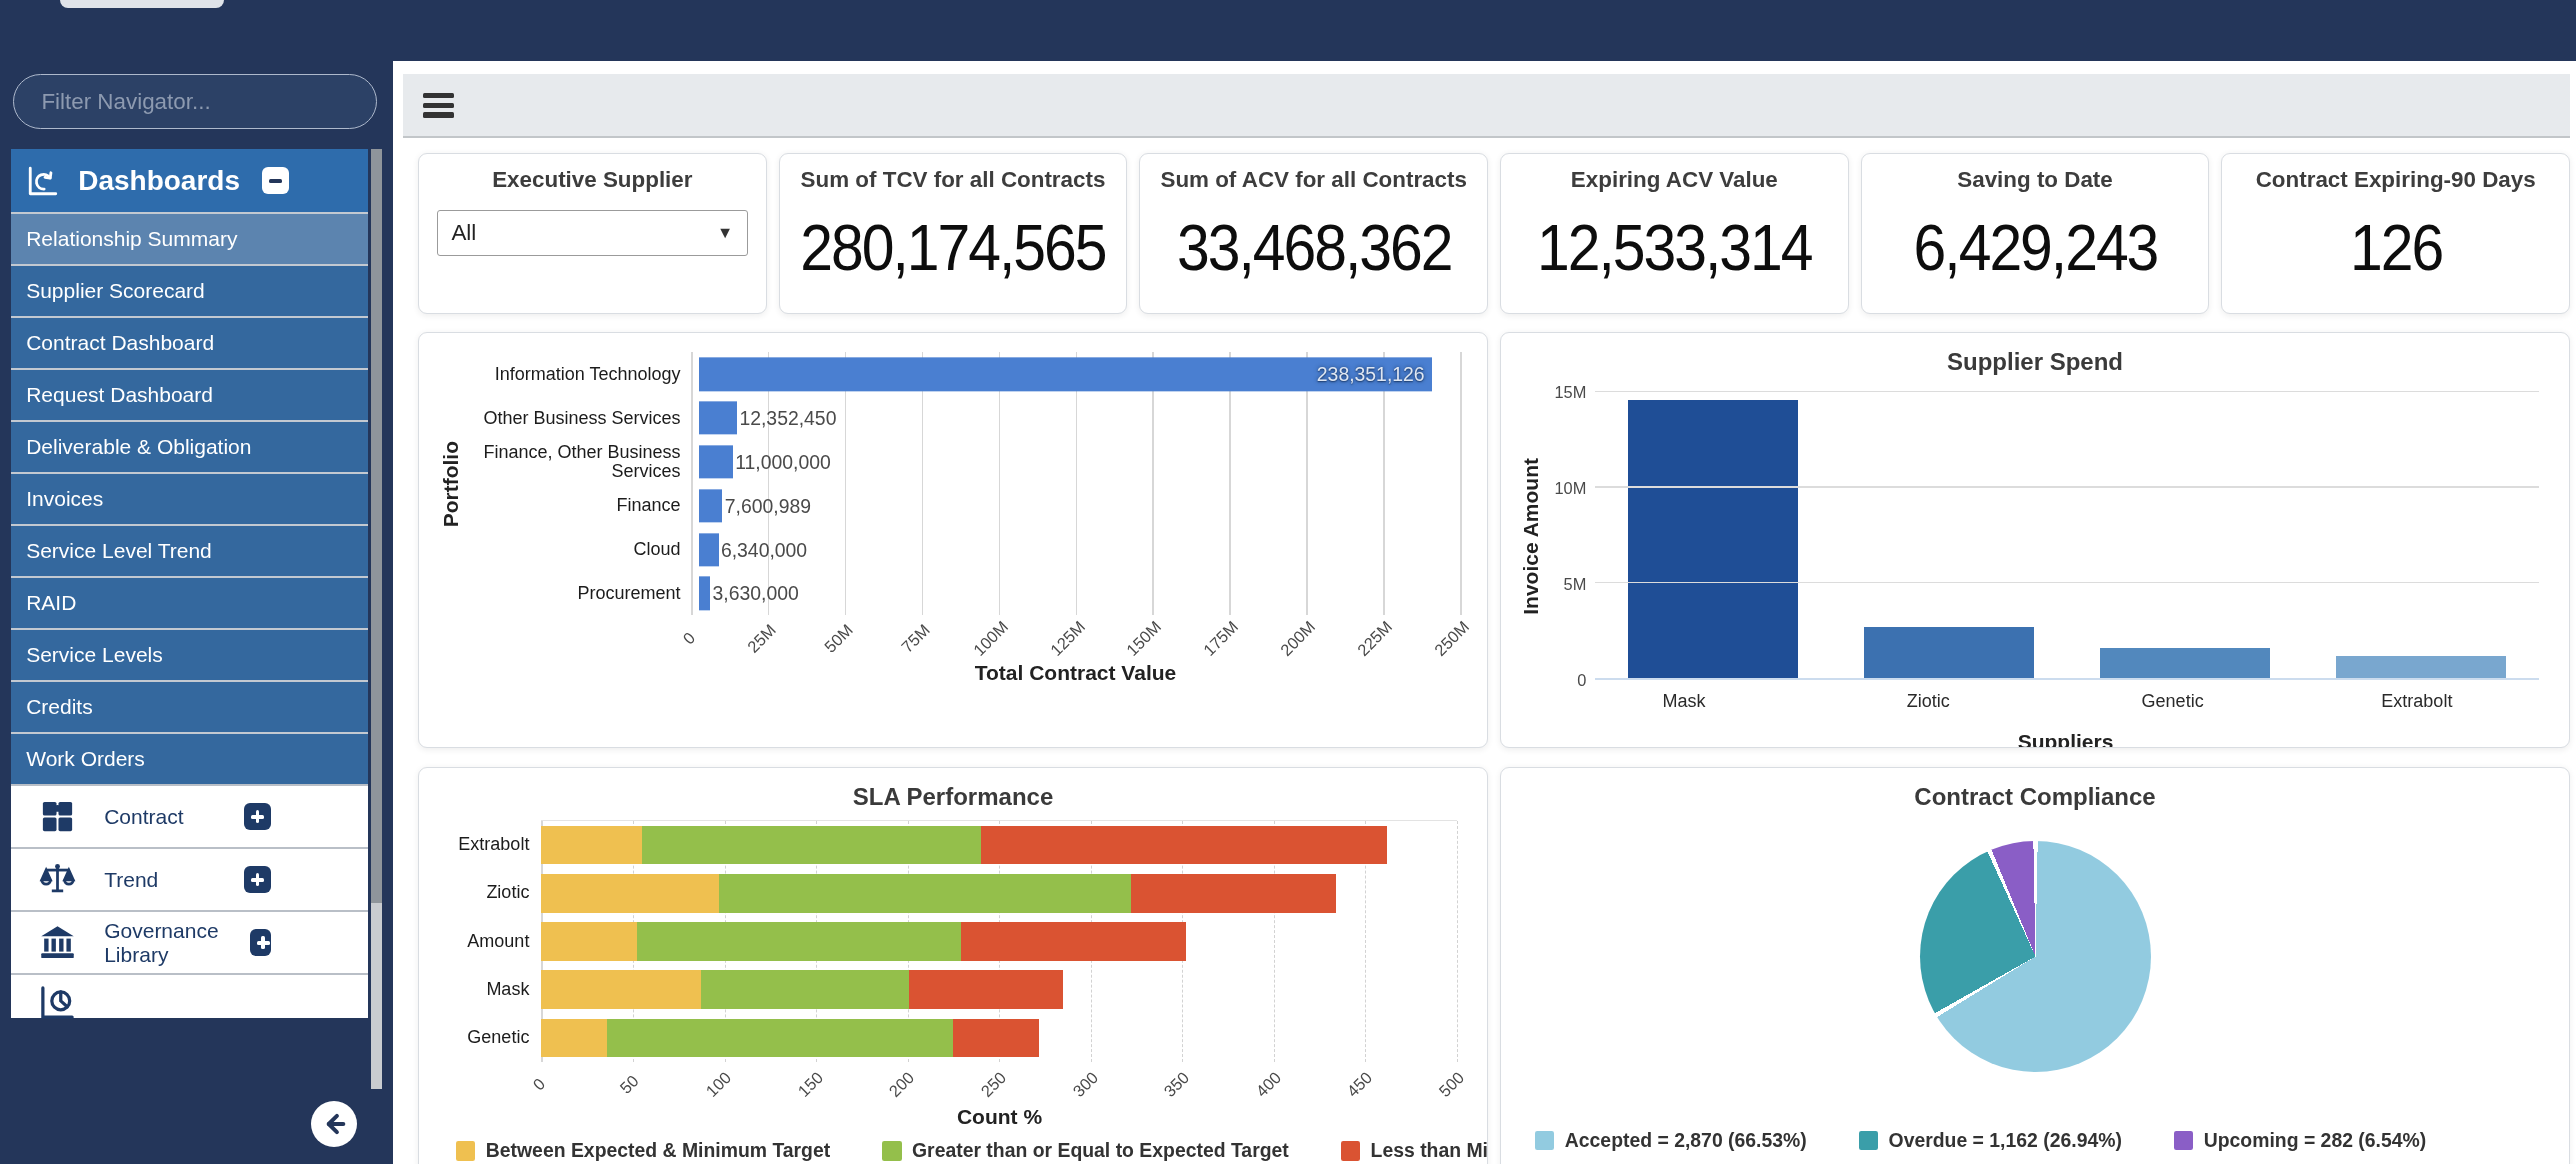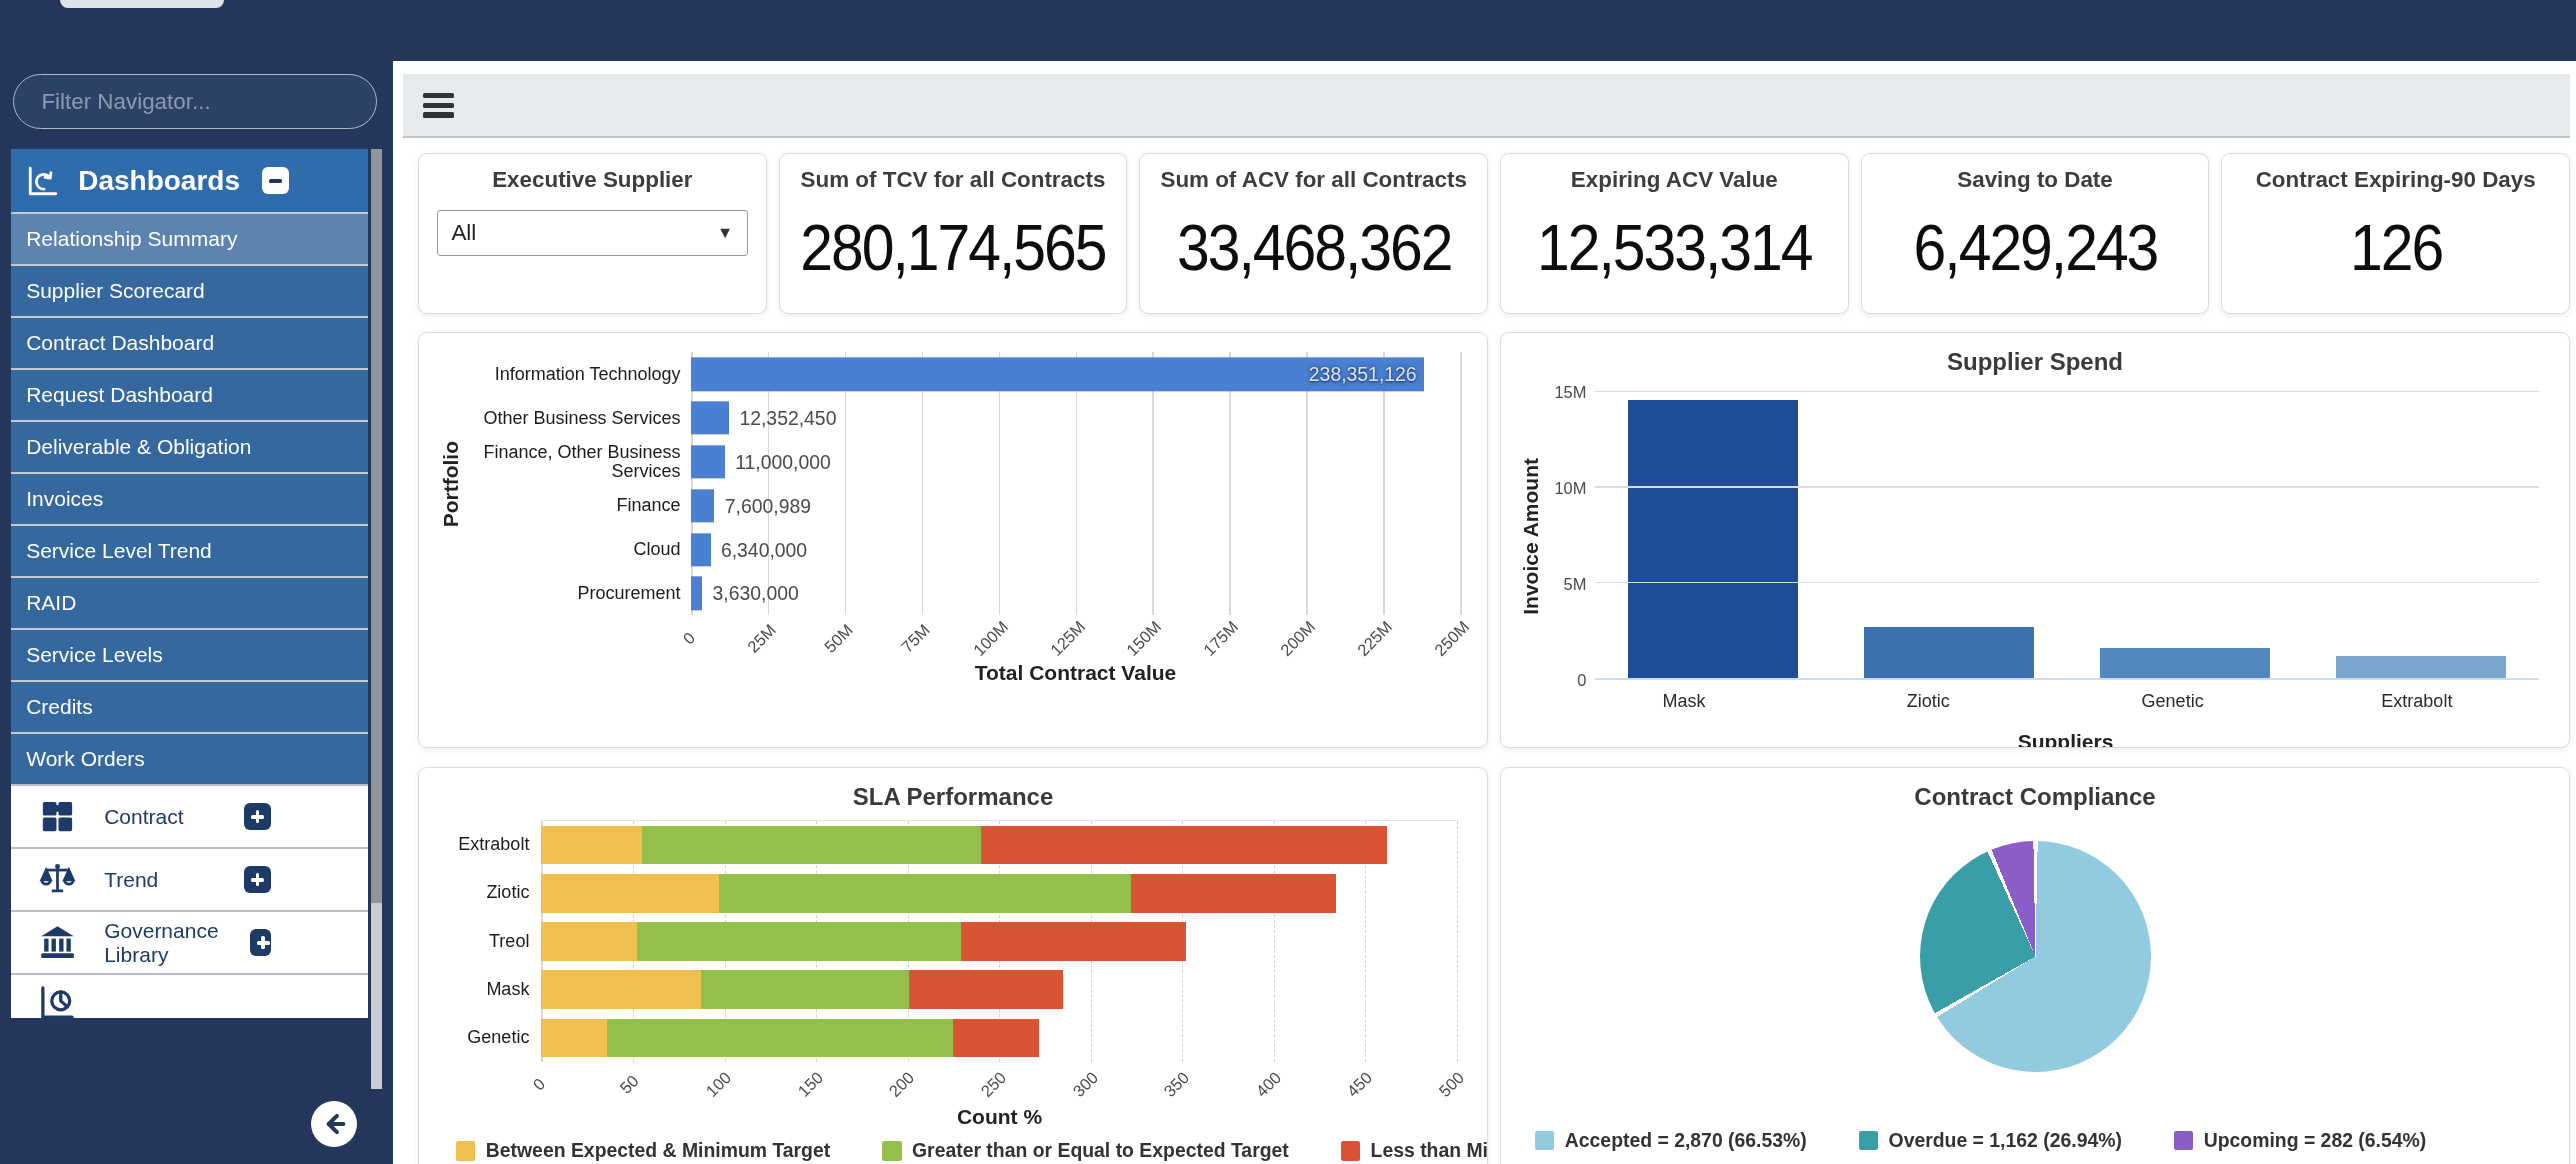--- a/index.html
+++ b/index.html
@@ -66,21 +66,21 @@
   .ps-area { display:flex; margin:19.4px 27px 0 15px; height:263px; }
   .v-label { width:33px; display:flex; align-items:center; justify-content:center; }
   .v-label span { writing-mode:vertical-rl; transform:rotate(180deg); font-weight:bold; font-size:21px; color:#222; }
   .ps-cats { width:224px; display:flex; flex-direction:column; }
   .ps-cat { flex:1; display:flex; align-items:center; justify-content:flex-end; text-align:right;
     padding-right:10.4px; font-size:18px; color:#1c1c1c; line-height:1.05; }
   .ps-plot { flex:1; position:relative; }
   .vline { position:absolute; top:0; bottom:0; width:1.5px; background:#d7d7d7; }
   .vline.dashed { width:0; border-left:1.5px dashed #d2d2d2; background:none; }
   .ps-row { position:absolute; left:0; width:100%; height:16.666%; }
-  .ps-bar { position:absolute; left:0; top:50%; transform:translateY(-50%); height:76%; background:#4a7fd1; }
+  .ps-bar { position:absolute; left:8px; top:50%; transform:translateY(-50%); height:76%; background:#4a7fd1; }
   .ps-val { position:absolute; top:50%; transform:translateY(-50%); font-size:19.4px; color:#4a4a4a; white-space:nowrap; }
   .ps-val.inside { color:#dfe7f3; text-shadow:0 0 4.5px #1d3d6e, 0 0.7px 1.5px #1d3d6e; }
   .ticks { position:relative; height:46px; }
   .tick { position:absolute; top:13.4px; transform:translateX(-70%) rotate(-45deg); font-size:16.4px; color:#4a4a4a; white-space:nowrap; }
   .x-label { text-align:center; font-weight:bold; font-size:21px; color:#222; }
 
   
   .ss-area { display:flex; margin:16.4px 30px 0 13.4px; height:288px; }
   .ss-yticks { width:48px; position:relative; }
   .ss-ytick { position:absolute; right:9px; transform:translateY(50%); font-size:16.4px; color:#4a4a4a; }
@@ -364,21 +364,21 @@
     </div>
   </section>
 
   <section class="row3">
     <div class="card">
       <div class="chart-title">SLA Performance</div>
       <div class="sla-area">
         <div class="sla-cats" id="sla-cats">
             <div class="sla-cat">Extrabolt</div>
             <div class="sla-cat">Ziotic</div>
-            <div class="sla-cat">Treol</div>
+            <div class="sla-cat">Amount</div>
             <div class="sla-cat">Mask</div>
             <div class="sla-cat">Genetic</div>
           </div>
         <div class="sla-plot" id="sla-plot">
             <div class="vline" style="left: 0%;"></div>
             <div class="vline dashed" style="left: 10%;"></div>
             <div class="vline dashed" style="left: 20%;"></div>
             <div class="vline dashed" style="left: 30%;"></div>
             <div class="vline dashed" style="left: 40%;"></div>
             <div class="vline dashed" style="left: 50%;"></div>

